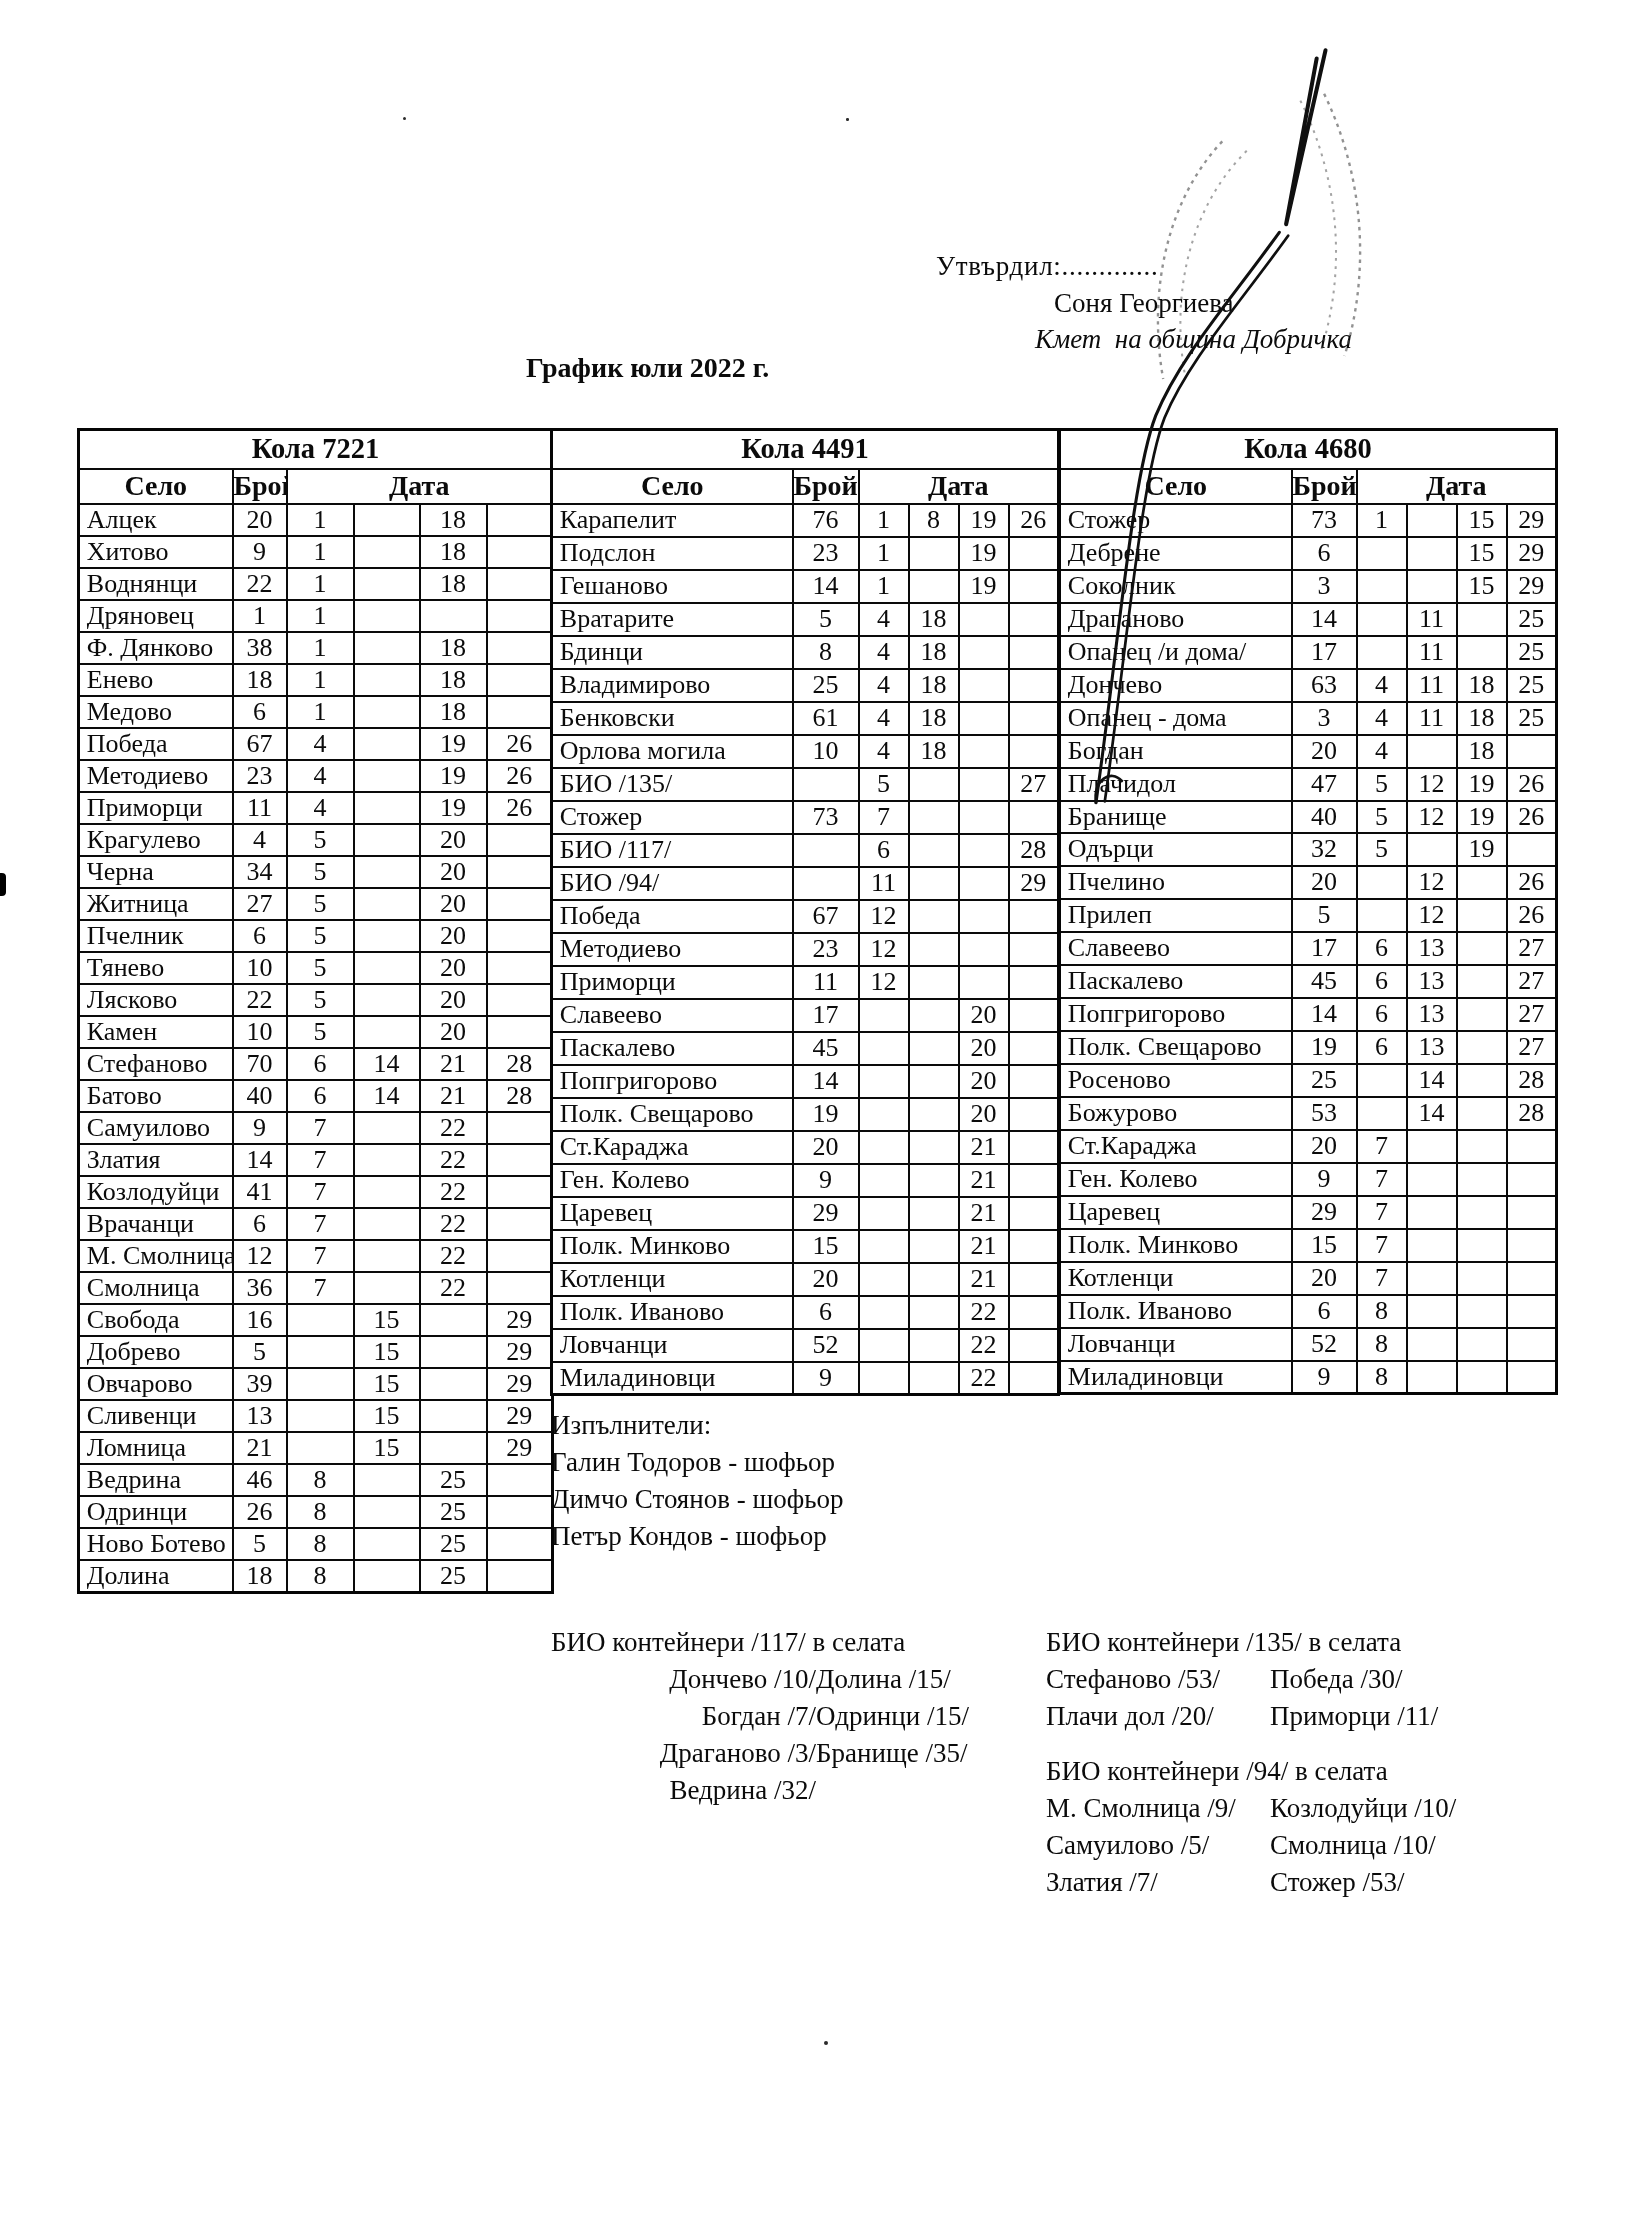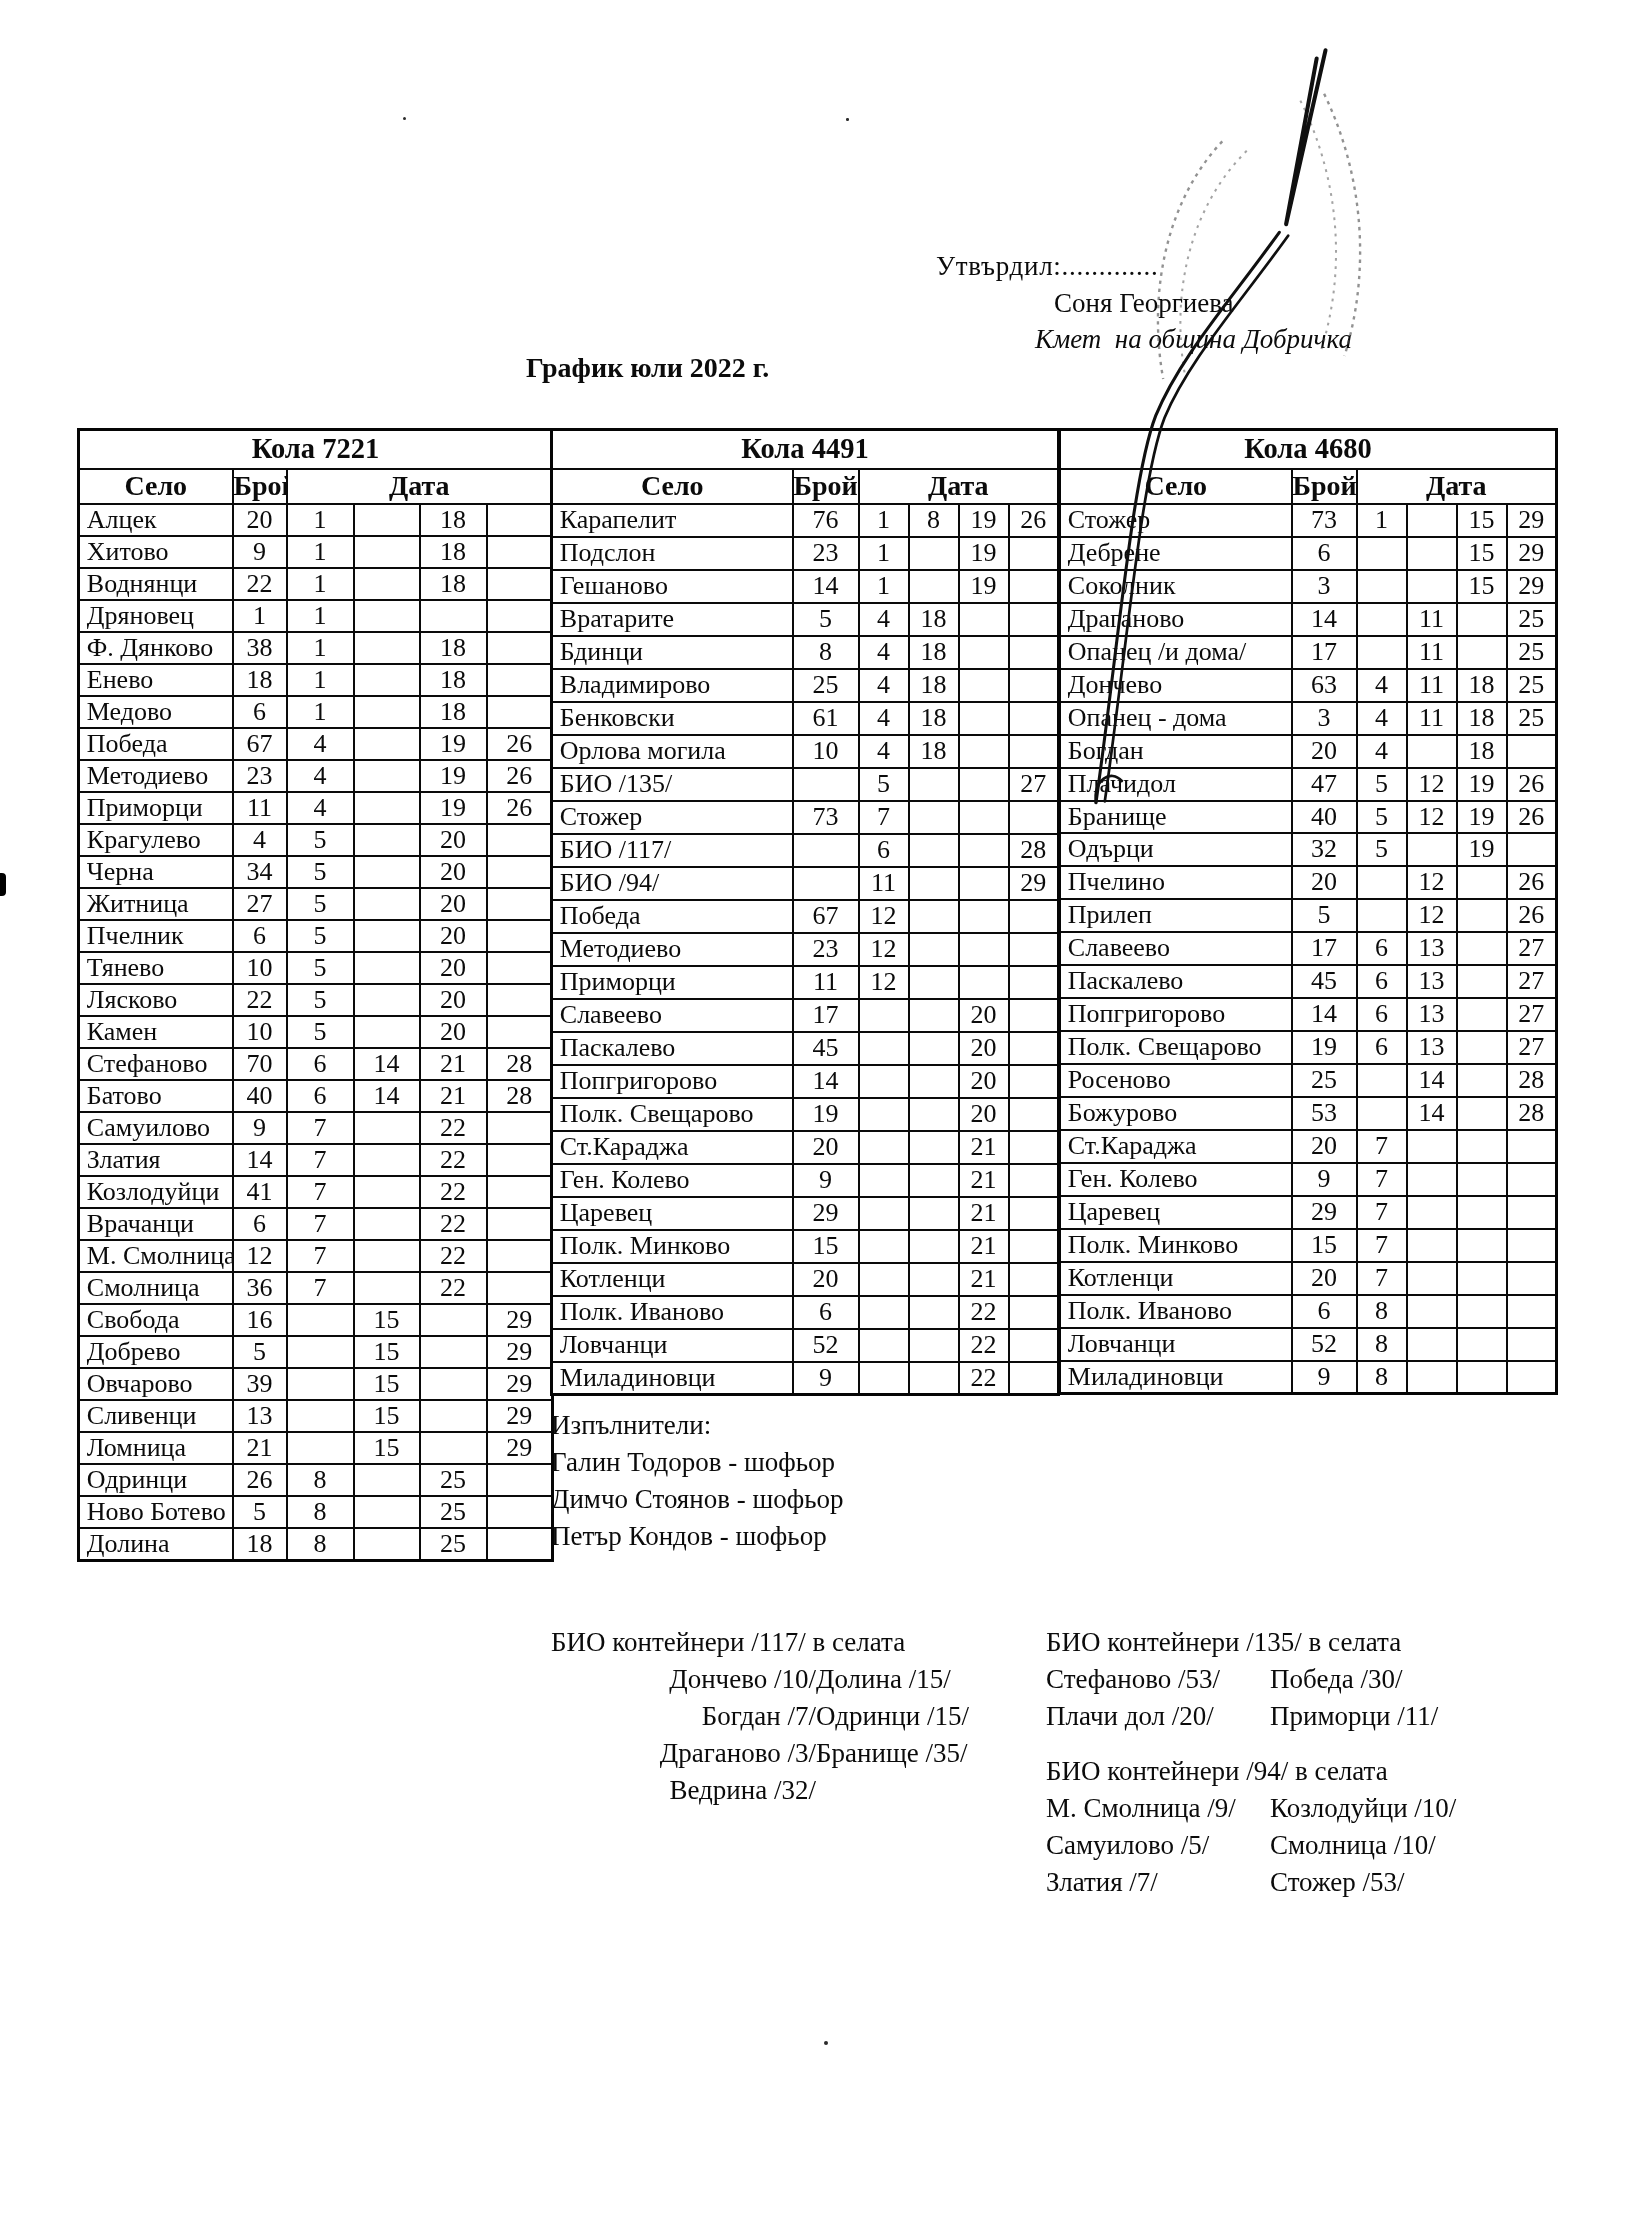--- a/index.html
+++ b/index.html
@@ -298,20 +298,28 @@
           <td class="d"></td>
           <td class="d">29</td>
         </tr>
         <tr style="height:31px">
           <td class="v">Ломница</td>
           <td class="n">21</td>
           <td class="d"></td>
           <td class="d">15</td>
           <td class="d"></td>
           <td class="d">29</td>
+        </tr>
+        <tr style="height:31px">
+          <td class="v">Ведрина</td>
+          <td class="n">46</td>
+          <td class="d">8</td>
+          <td class="d"></td>
+          <td class="d">25</td>
+          <td class="d"></td>
         </tr>
         <tr style="height:31px">
           <td class="v">Одринци</td>
           <td class="n">26</td>
           <td class="d">8</td>
           <td class="d"></td>
           <td class="d">25</td>
           <td class="d"></td>
         </tr>
         <tr style="height:31px">

